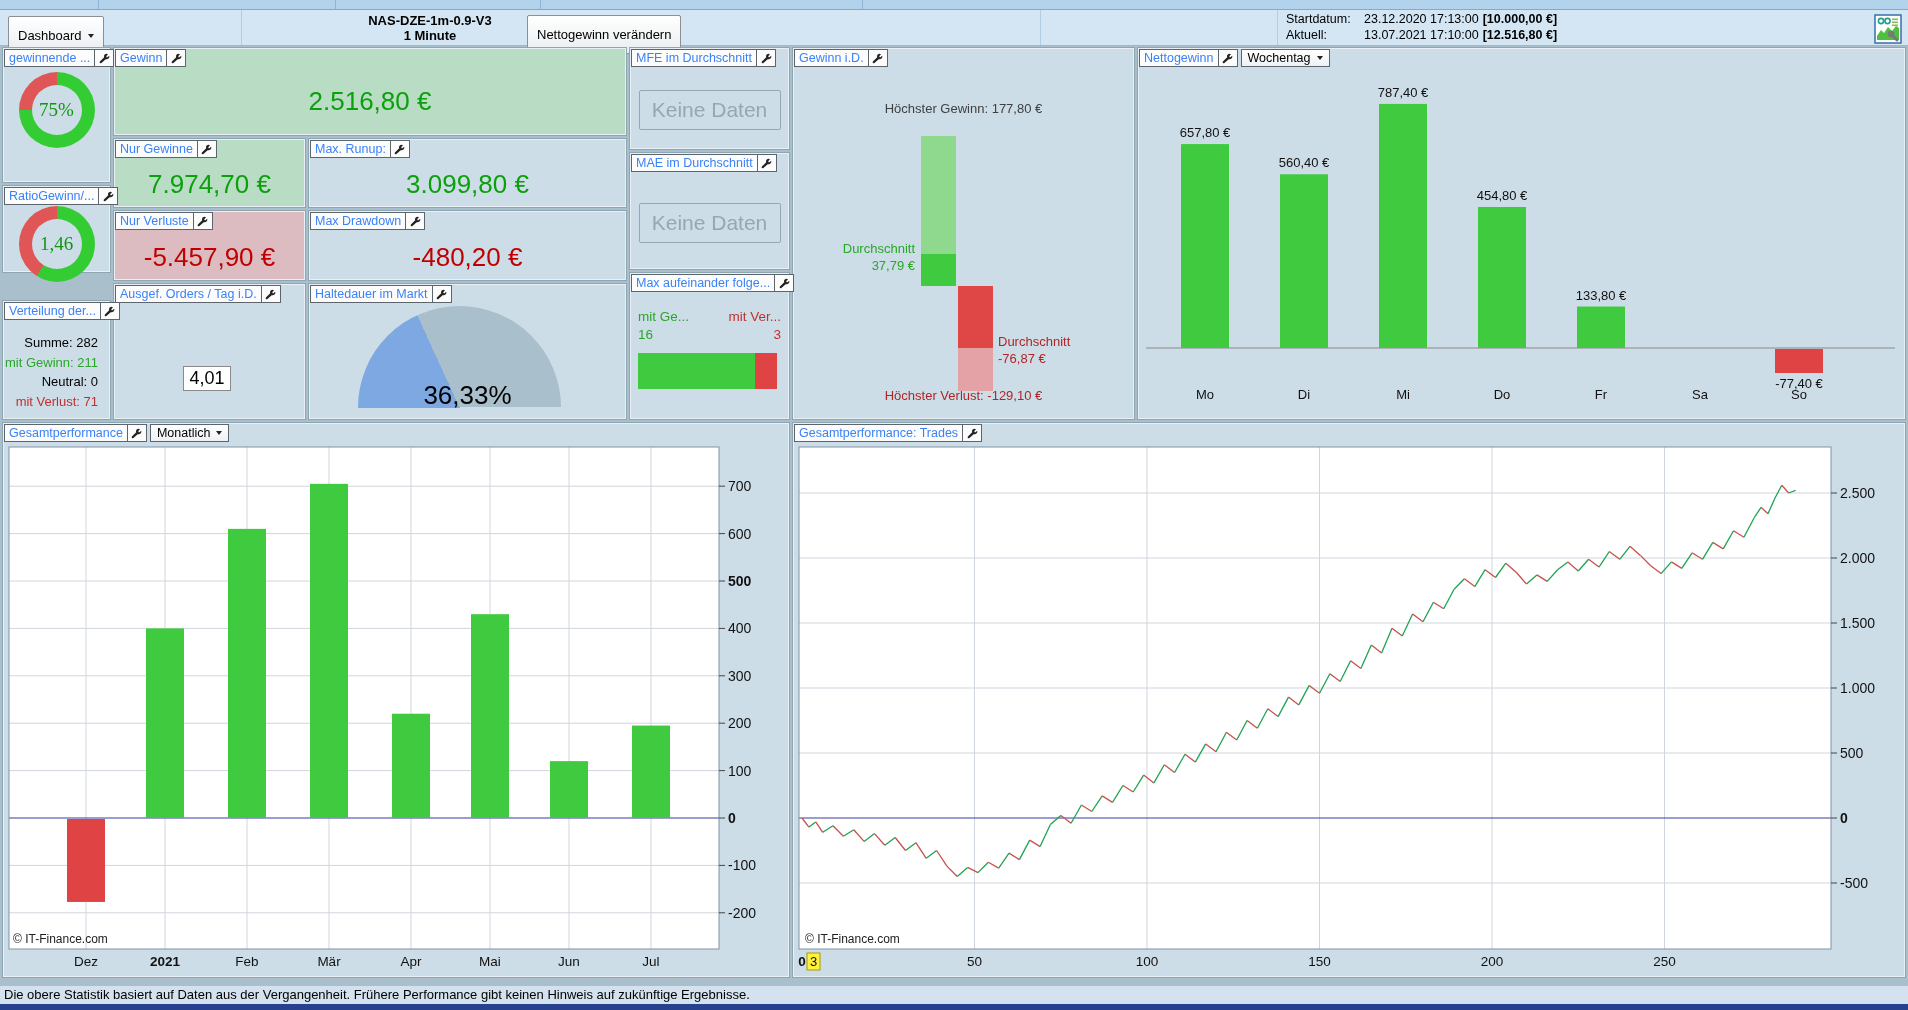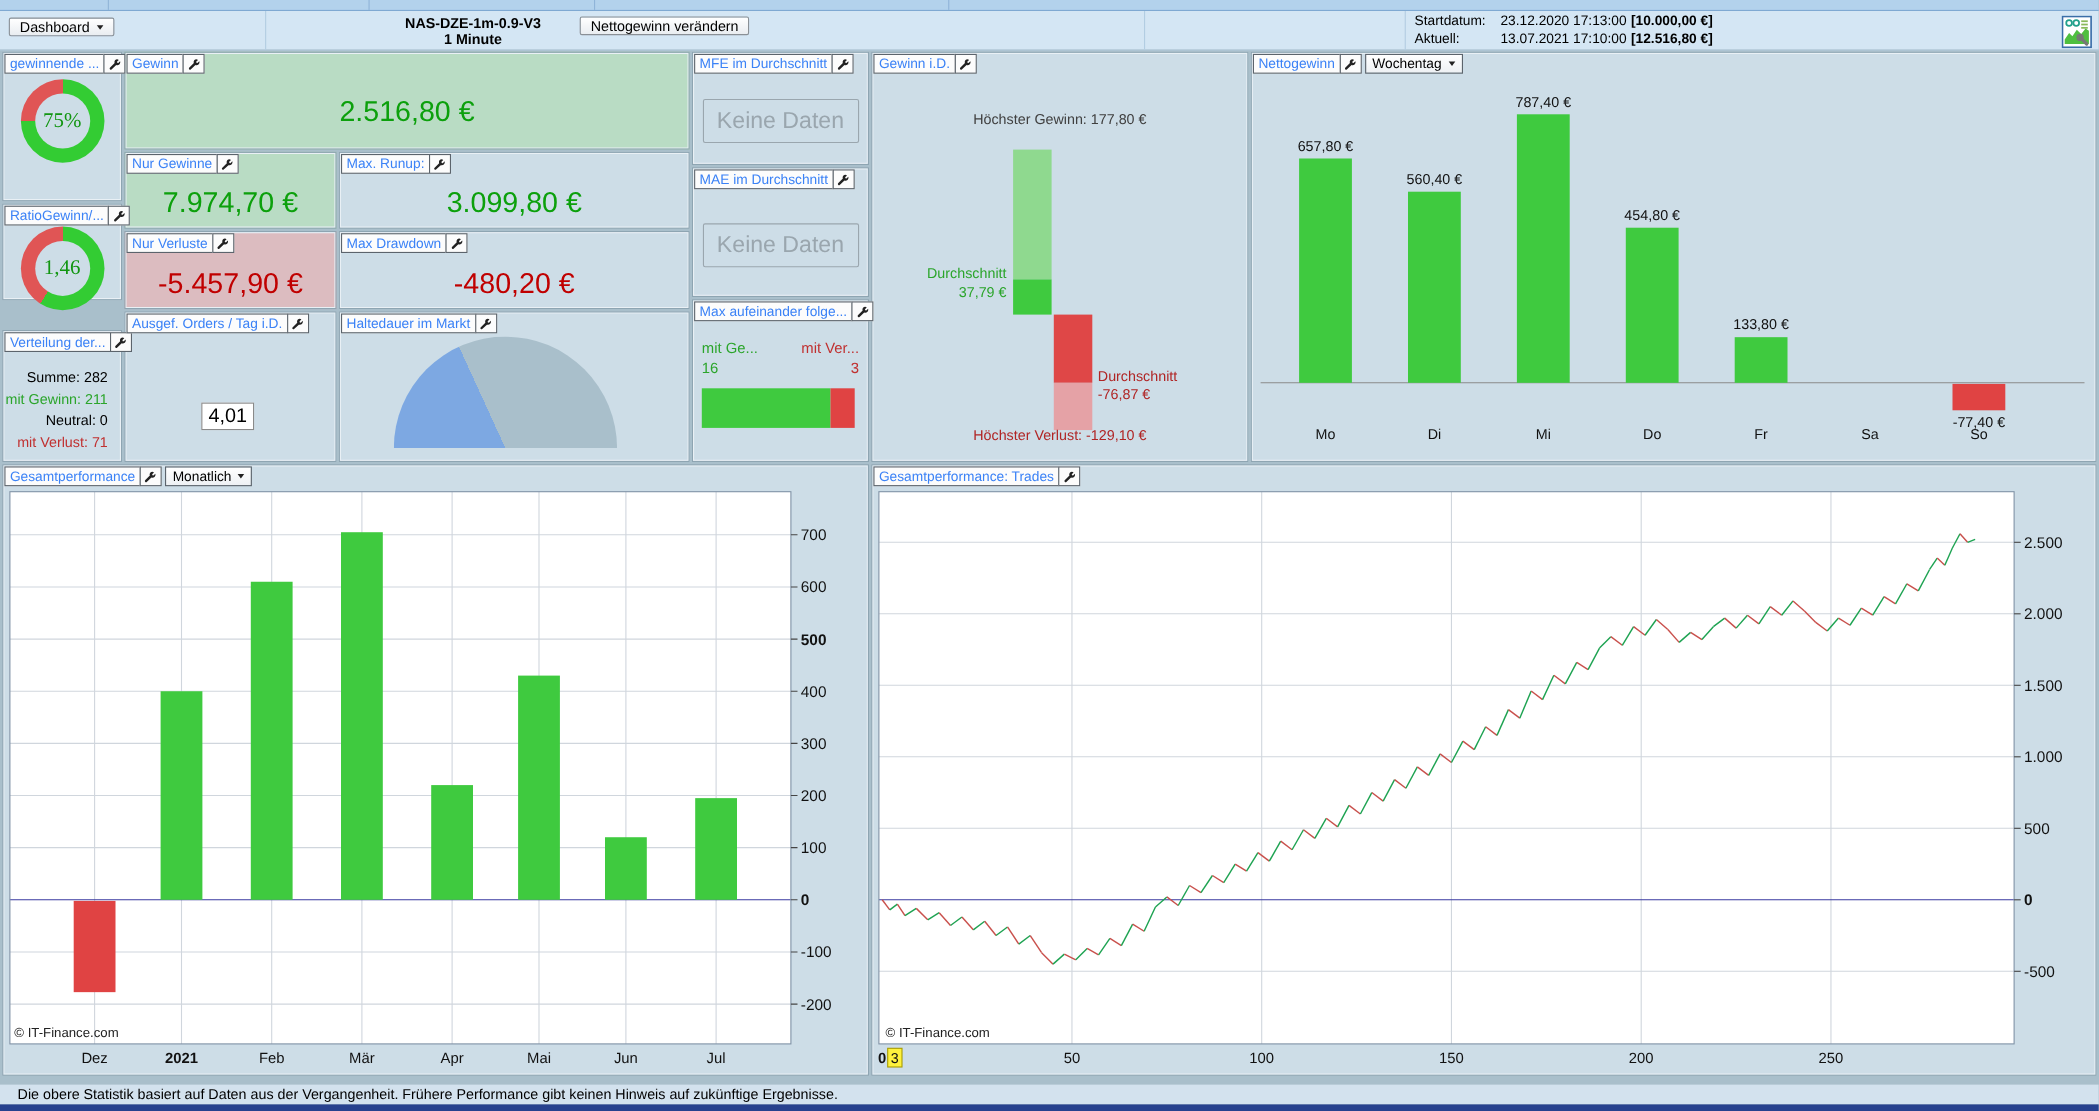--- a/index.html
+++ b/index.html
@@ -9,21 +9,21 @@
     -webkit-font-smoothing:antialiased;
   }
   svg{font-family:"Liberation Sans",sans-serif;}
   
   .topstrip{position:absolute;left:0;top:0;width:1908px;height:9px;background:#b3d2ec;border-bottom:1px solid #7fa9d2;}
   .topstrip .div{position:absolute;top:0;width:1px;height:9px;background:#8fb4d8;}
   .topbar{position:absolute;left:0;top:10px;width:1908px;height:35px;background:#d4e6f4;border-bottom:1px solid #9fb8c8;}
   .vsep{position:absolute;top:0;width:1px;height:35px;background:#b2cde2;}
   .btn{
     background:linear-gradient(#ffffff,#e9edf1);border:1px solid #8a9096;border-radius:2px;
-    font-family:"Liberation Sans",sans-serif;font-size:13px;color:#000;padding:0 9px;cursor:pointer;white-space:nowrap;
+    font-family:"Liberation Sans",sans-serif;font-size:13px;color:#000;padding:11px 9px;cursor:pointer;white-space:nowrap;
   }
   .tri{display:inline-block;width:0;height:0;border-left:3.5px solid transparent;border-right:3.5px solid transparent;border-top:4px solid #222;margin-left:6px;vertical-align:2px;}
   .title-block{position:absolute;left:300px;top:3px;width:260px;text-align:center;font-size:13px;font-weight:bold;line-height:15px;}
   .startinfo{position:absolute;left:1286px;top:2px;font-size:12.5px;line-height:15.5px;}
   .startinfo .row{display:flex;}
   .startinfo .lab{width:78px;}
   .startinfo b{margin-left:4px;}
   .corner-icon{position:absolute;left:1874px;top:4px;width:28px;height:30px;cursor:pointer;}
   
   .panel{
@@ -71,21 +71,21 @@
   }
   
   .gaugewrap{position:absolute;left:49px;top:22px;width:203px;height:102px;overflow:hidden;}
   .gauge{width:203px;height:203px;border-radius:50%;
     background:conic-gradient(from 270deg,#7da8e2 0deg 65.4deg,#a9bfcb 65.4deg 180deg,transparent 180deg 360deg);}
   .gaugeval{position:absolute;left:0;right:0;top:96px;text-align:center;font-size:26px;color:#000;}
   .chartmount{position:absolute;left:0;top:0;}
   
   .gapband{position:absolute;left:0;top:979px;width:1908px;height:7px;background:#a9bfcb;}
   .disclaimer{position:absolute;left:0;top:986px;width:1908px;height:18px;background:#d3e2ee;font-size:13px;padding-top:1px;box-sizing:border-box;}
-  .disclaimer span{margin-left:16px;text-align:center;}
+  .disclaimer span{margin-left:4px;text-align:center;}
   .bluestrip{position:absolute;left:0;top:1004px;width:1908px;height:6px;background:#27418e;}
 </style>
 </head>
 <body>
 
 <svg width="0" height="0" style="position:absolute">
   <symbol id="wr" viewBox="0 0 12 12">
     <path d="M9.8 1.6 L8 3.4 l0.2 1.1 1.1 0.2 1.8-1.8 c0.4 1.1 0.1 2.4-0.8 3.2 c-0.8 0.8-2 1-3 0.6 L2.6 11 c-0.4 0.4-1 0.4-1.4 0 l-0.2-0.2 c-0.4-0.4-0.4-1 0-1.4 L5.7 4.7 c-0.4-1-0.2-2.2 0.6-3 C7.2 0.8 8.7 0.6 9.8 1.6 Z" fill="#222"></path>
   </symbol>
 </svg>
@@ -259,20 +259,21 @@
       <span class="wr">
         <svg class="wri">
           <use href="#wr"></use>
         </svg>
       </span>
     </div>
   <div class="gaugewrap">
     <div class="gauge"></div>
     <div class="ghole"></div>
   </div>
+  <div class="gaugeval">36,33%</div>
 </div>
 
 <div class="panel" style="left:629px;top:47px;width:161px;height:103px;">
   <div class="hdr">
       <span class="lbl">MFE im Durchschnitt</span>
       <span class="wr">
         <svg class="wri">
           <use href="#wr"></use>
         </svg>
       </span>

